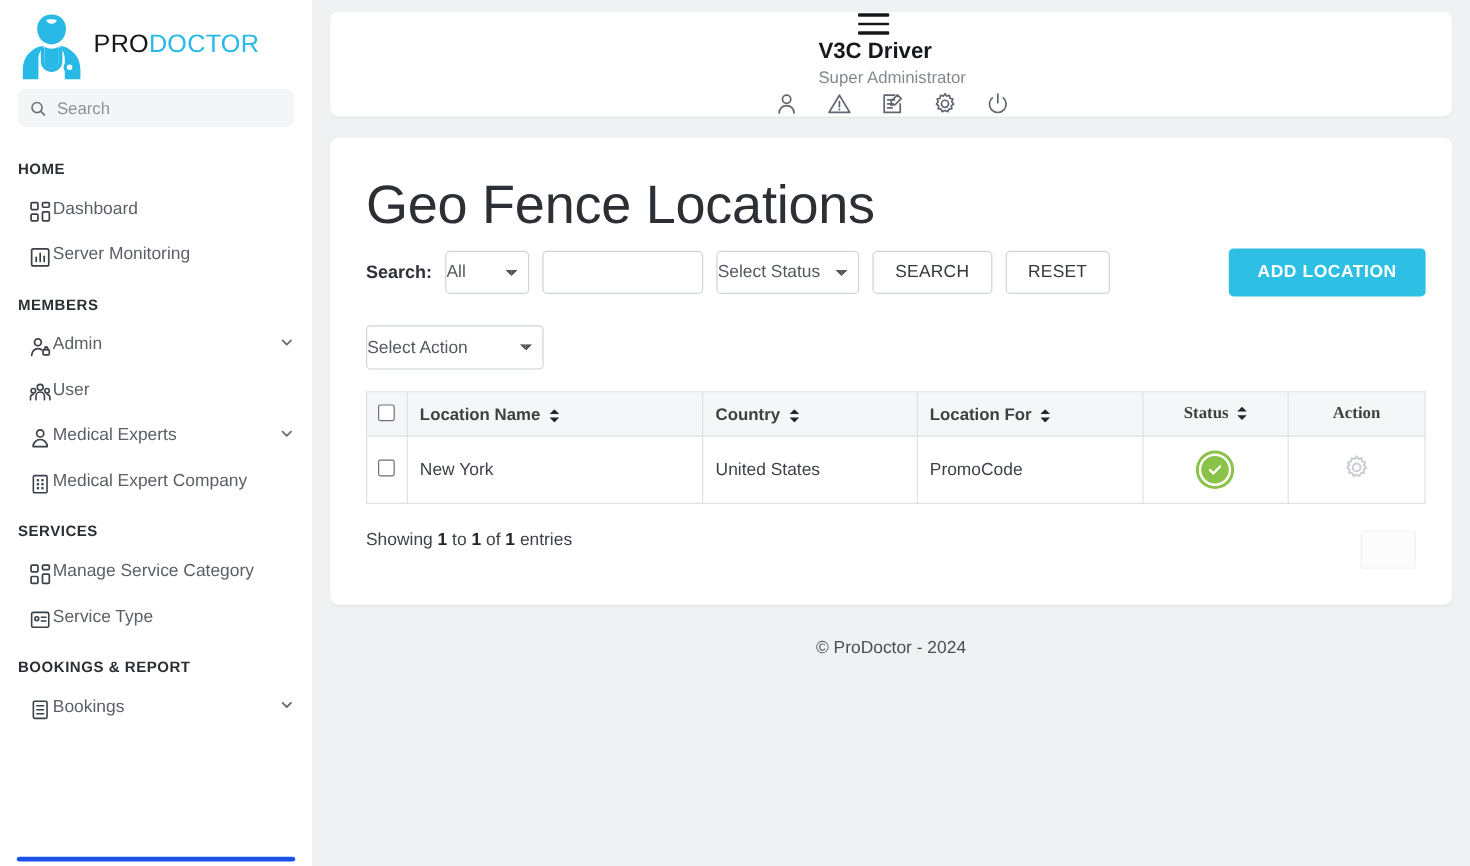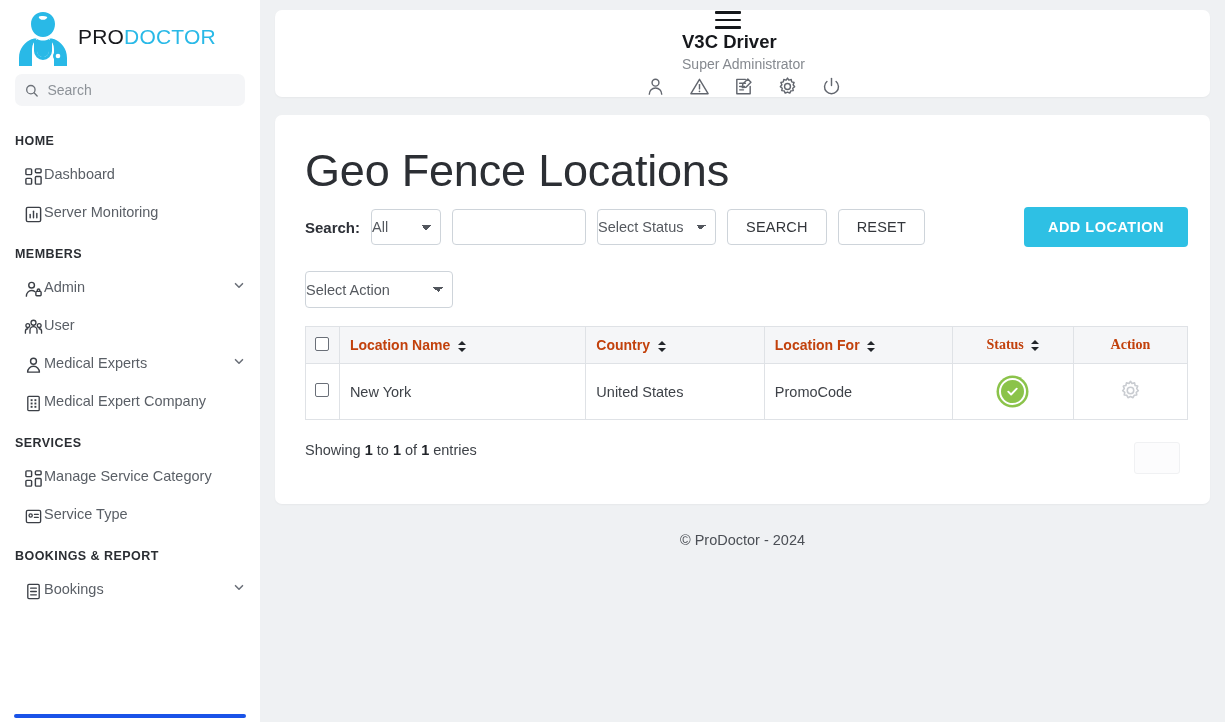--- a/index.html
+++ b/index.html
@@ -142,21 +142,21 @@
   .action-row { padding: 24px 0 18px 8px; }
   .sel-action { width: 148px; height: 37px; }
 
   table.grid { width: 100%; border-collapse: collapse; margin-left: 8px; width: calc(100% - 8px); }
   table.grid th, table.grid td {
     border: 1px solid #dfe2e6;
     text-align: left; vertical-align: middle;
   }
   table.grid th {
     background: #f5f6f8; height: 37px;
-    font-size: 14px; font-weight: bold; color: #c2410c;
+    font-size: 14px; font-weight: bold; color: #404040;
     padding: 0 10px;
   }
   table.grid td { height: 56px; padding: 0 10px; font-size: 14.5px; color: #3e4248; }
   .c-chk { width: 36px; text-align: center !important; padding: 0 !important; }
   .c-name { width: 265px; }
   .c-country { width: 190px; }
   .c-for { width: 198px; }
   .c-status { width: 128px; text-align: center !important; }
   .c-action { width: 120px; text-align: center !important; }
   th.c-status, th.c-action { text-align: center !important; font-family: Liberation Serif, serif; }

